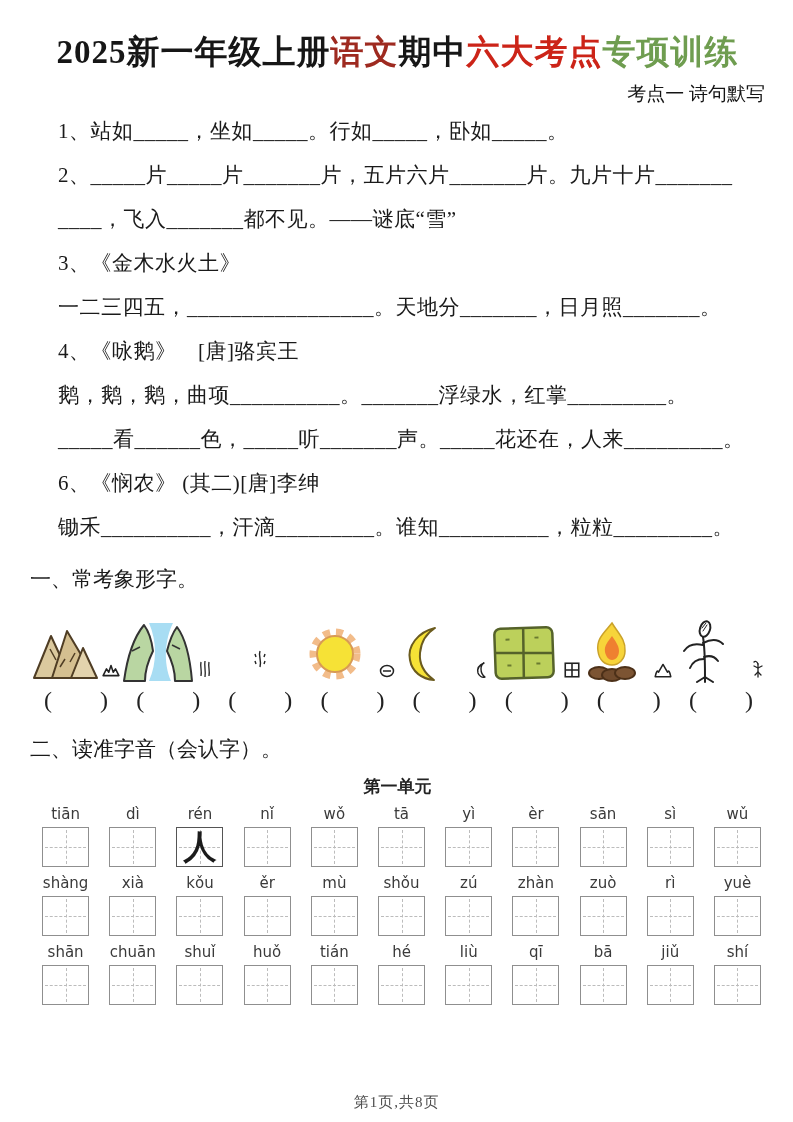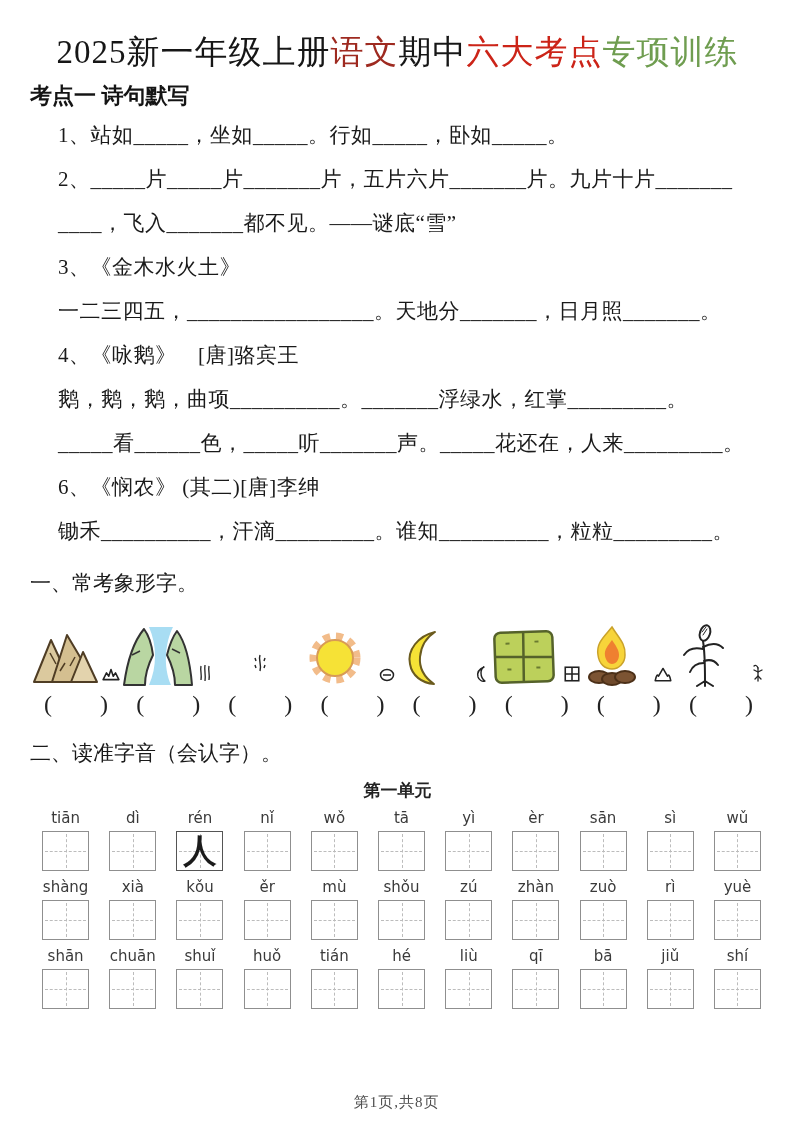--- a/index.html
+++ b/index.html
@@ -5,31 +5,31 @@
   html,body{margin:0;padding:0;background:#ffffff;}
   body{
     width:793px;height:1122px;position:relative;overflow:hidden;
     font-family:"Liberation Serif","DejaVu Serif",serif;
     color:#1c1c1c;
   }
   .page{padding:22px 28px 0 30px;}
 
   
   .title{
-    text-align:center;font-size:33px;font-weight:400;letter-spacing:1px;
+    text-align:center;font-size:33px;font-weight:700;letter-spacing:1px;
     margin:8px 0 4px 0;white-space:nowrap;
   }
   .title .tp1,.title .tp3{color:#161616;}
   .title .tp2{color:#9e2a20;}
   .title .tp4{color:#cc2418;}
   .title .tp5{color:#6f9d50;}
 
   
   .sec-heading{
-    text-align:left;font-size:22px;font-weight:700;color:#141414;
+    text-align:right;font-size:19px;font-weight:400;color:#141414;
     margin:6px 0 2px 0;
   }
 
   
   .q-wrap{margin-top:2px;margin-left:28px;}
   .q-line{
     font-size:21px;line-height:44px;white-space:nowrap;
     color:#1a1a1a;letter-spacing:0.5px;
   }
 

